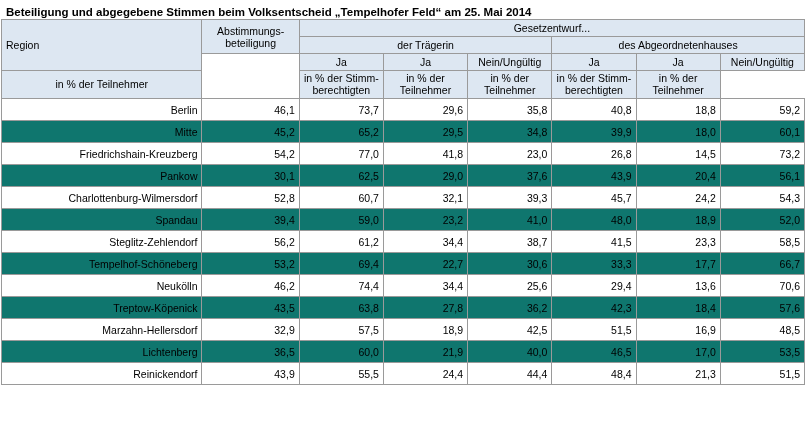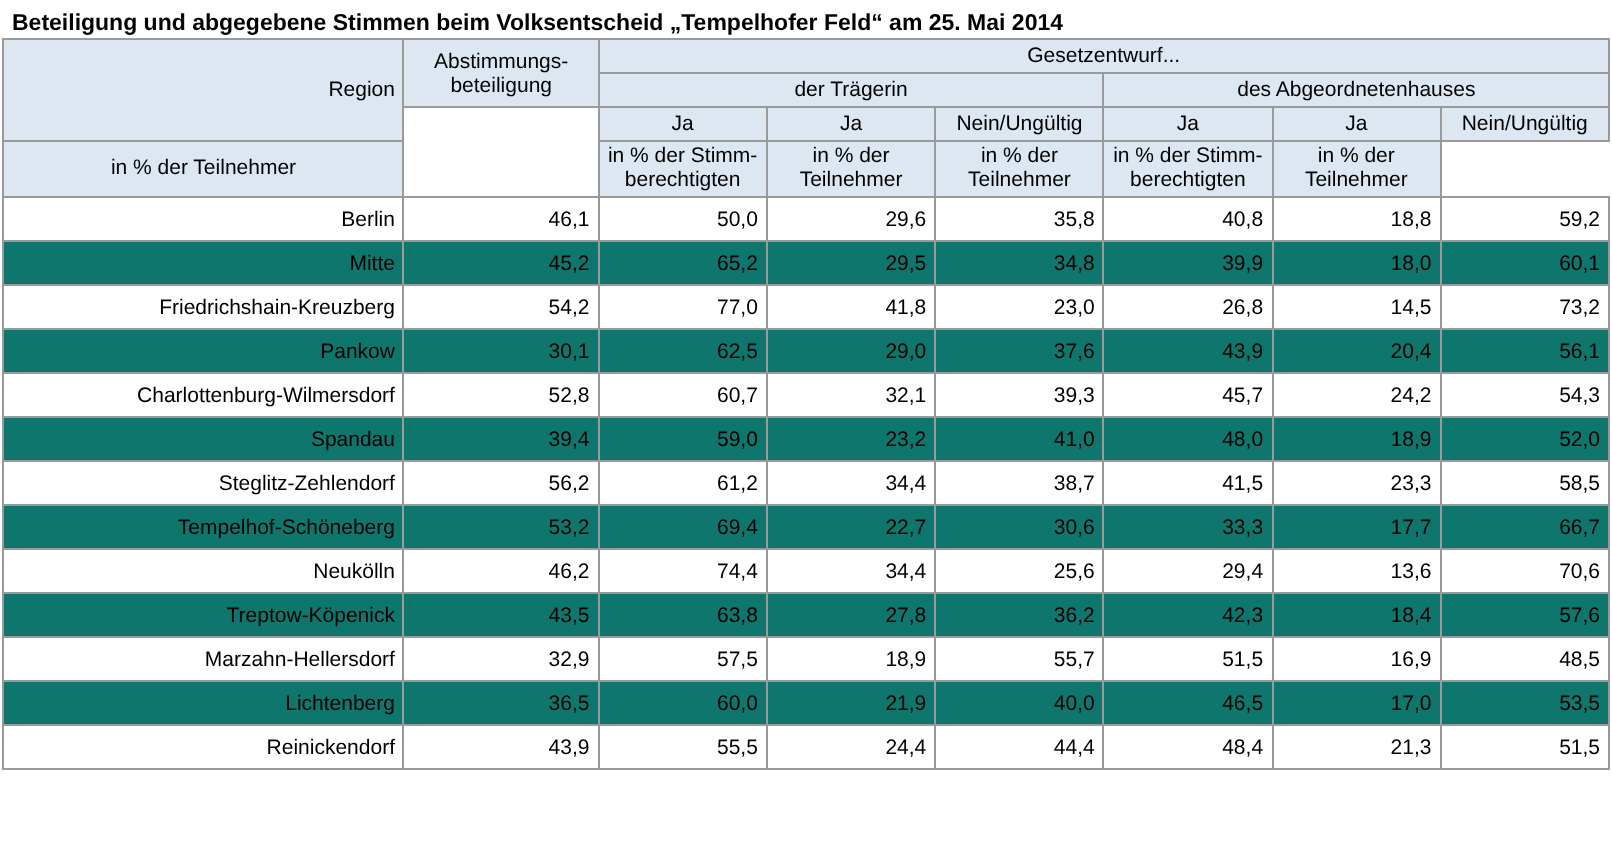--- a/index.html
+++ b/index.html
@@ -46,21 +46,21 @@
     font-size: 10.5px;
     padding: 2px 4px;
     vertical-align: middle;
   }
   thead th {
     background: #dde7f2;
     line-height: 12px;
   }
   thead th.region-head {
     vertical-align: middle;
-    text-align: right;
+    text-align: left;
   }
   tbody td {
     background: #ffffff;
     height: 17px;
     line-height: 14px;
   }
   tbody tr.alt td {
     background: #0f766e;
   }
   td.region {
@@ -122,21 +122,21 @@
         <th class="sub-small">in % der Teilnehmer</th>
         <th class="sub-small">in % der Teilnehmer</th>
         <th class="sub-small">in % der Stimm-berechtigten</th>
         <th class="sub-small">in % der Teilnehmer</th>
       </tr>
     </thead>
     <tbody id="tbody">
         <tr>
           <td class="region">Berlin</td>
           <td class="num">46,1</td>
-          <td class="num">50,0</td>
+          <td class="num">73,7</td>
           <td class="num">29,6</td>
           <td class="num">35,8</td>
           <td class="num">40,8</td>
           <td class="num">18,8</td>
           <td class="num">59,2</td>
         </tr>
         <tr class="alt">
           <td class="region">Mitte</td>
           <td class="num">45,2</td>
           <td class="num">65,2</td>
@@ -224,21 +224,21 @@
           <td class="num">36,2</td>
           <td class="num">42,3</td>
           <td class="num">18,4</td>
           <td class="num">57,6</td>
         </tr>
         <tr>
           <td class="region">Marzahn-Hellersdorf</td>
           <td class="num">32,9</td>
           <td class="num">57,5</td>
           <td class="num">18,9</td>
-          <td class="num">55,7</td>
+          <td class="num">42,5</td>
           <td class="num">51,5</td>
           <td class="num">16,9</td>
           <td class="num">48,5</td>
         </tr>
         <tr class="alt">
           <td class="region">Lichtenberg</td>
           <td class="num">36,5</td>
           <td class="num">60,0</td>
           <td class="num">21,9</td>
           <td class="num">40,0</td>

